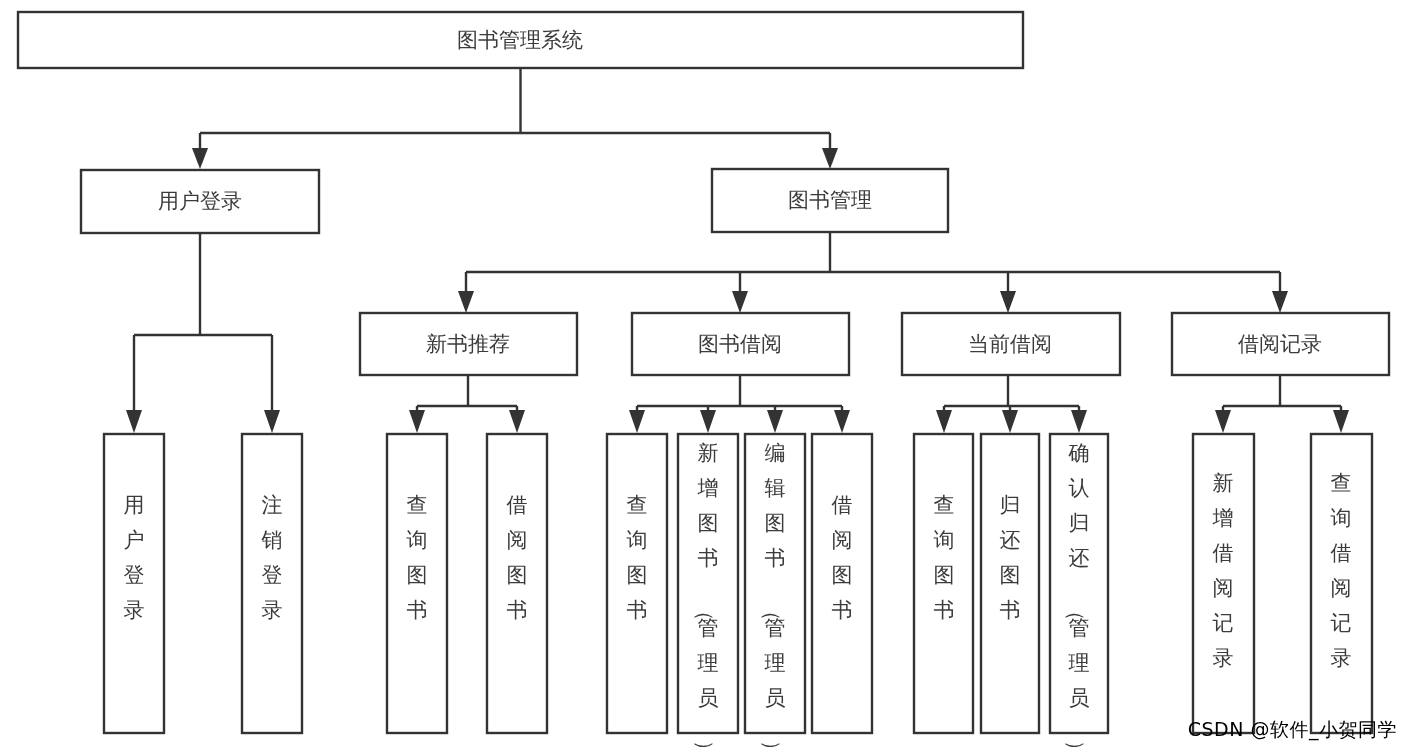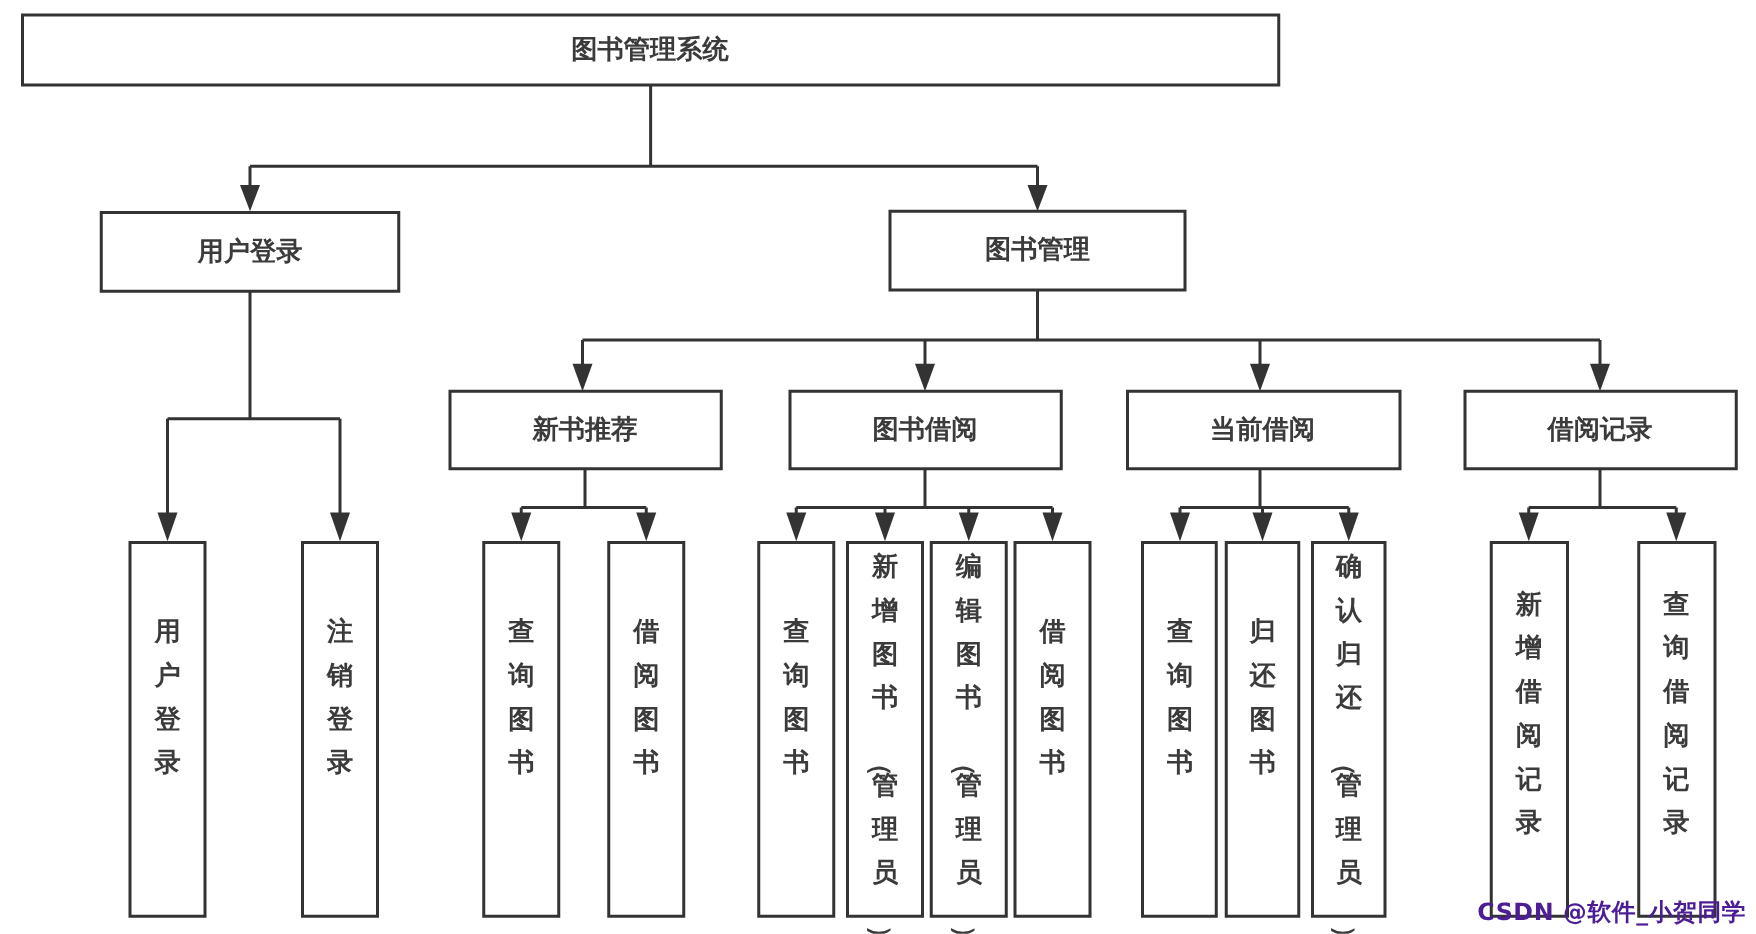--- a/index.html
+++ b/index.html
@@ -12,21 +12,20 @@
     width: 1405px;
     height: 747px;
     font-family: "DejaVu Sans", "Liberation Sans", sans-serif;
     overflow: hidden;
   }
   #diagram-root {
     position: relative;
     width: 1405px;
     height: 747px;
     background: #ffffff;
-    font-weight: bold;
   }
   svg.flow-canvas {
     position: absolute;
     left: 0;
     top: 0;
     width: 1405px;
     height: 747px;
     display: block;
   }
   .node-box {
@@ -56,21 +55,21 @@
   .arrow-head {
     fill: #333333;
     stroke: none;
   }
   .watermark {
     position: absolute;
     right: 8px;
     bottom: 4px;
     font-family: "DejaVu Sans", "Liberation Sans", sans-serif;
     font-size: 19px;
-    color: #4c1d95;
+    color: #000000;
     letter-spacing: 0.5px;
     white-space: nowrap;
     user-select: none;
   }
 </style>
 </head>
 <body>
 
 <div id="diagram-root">
 

